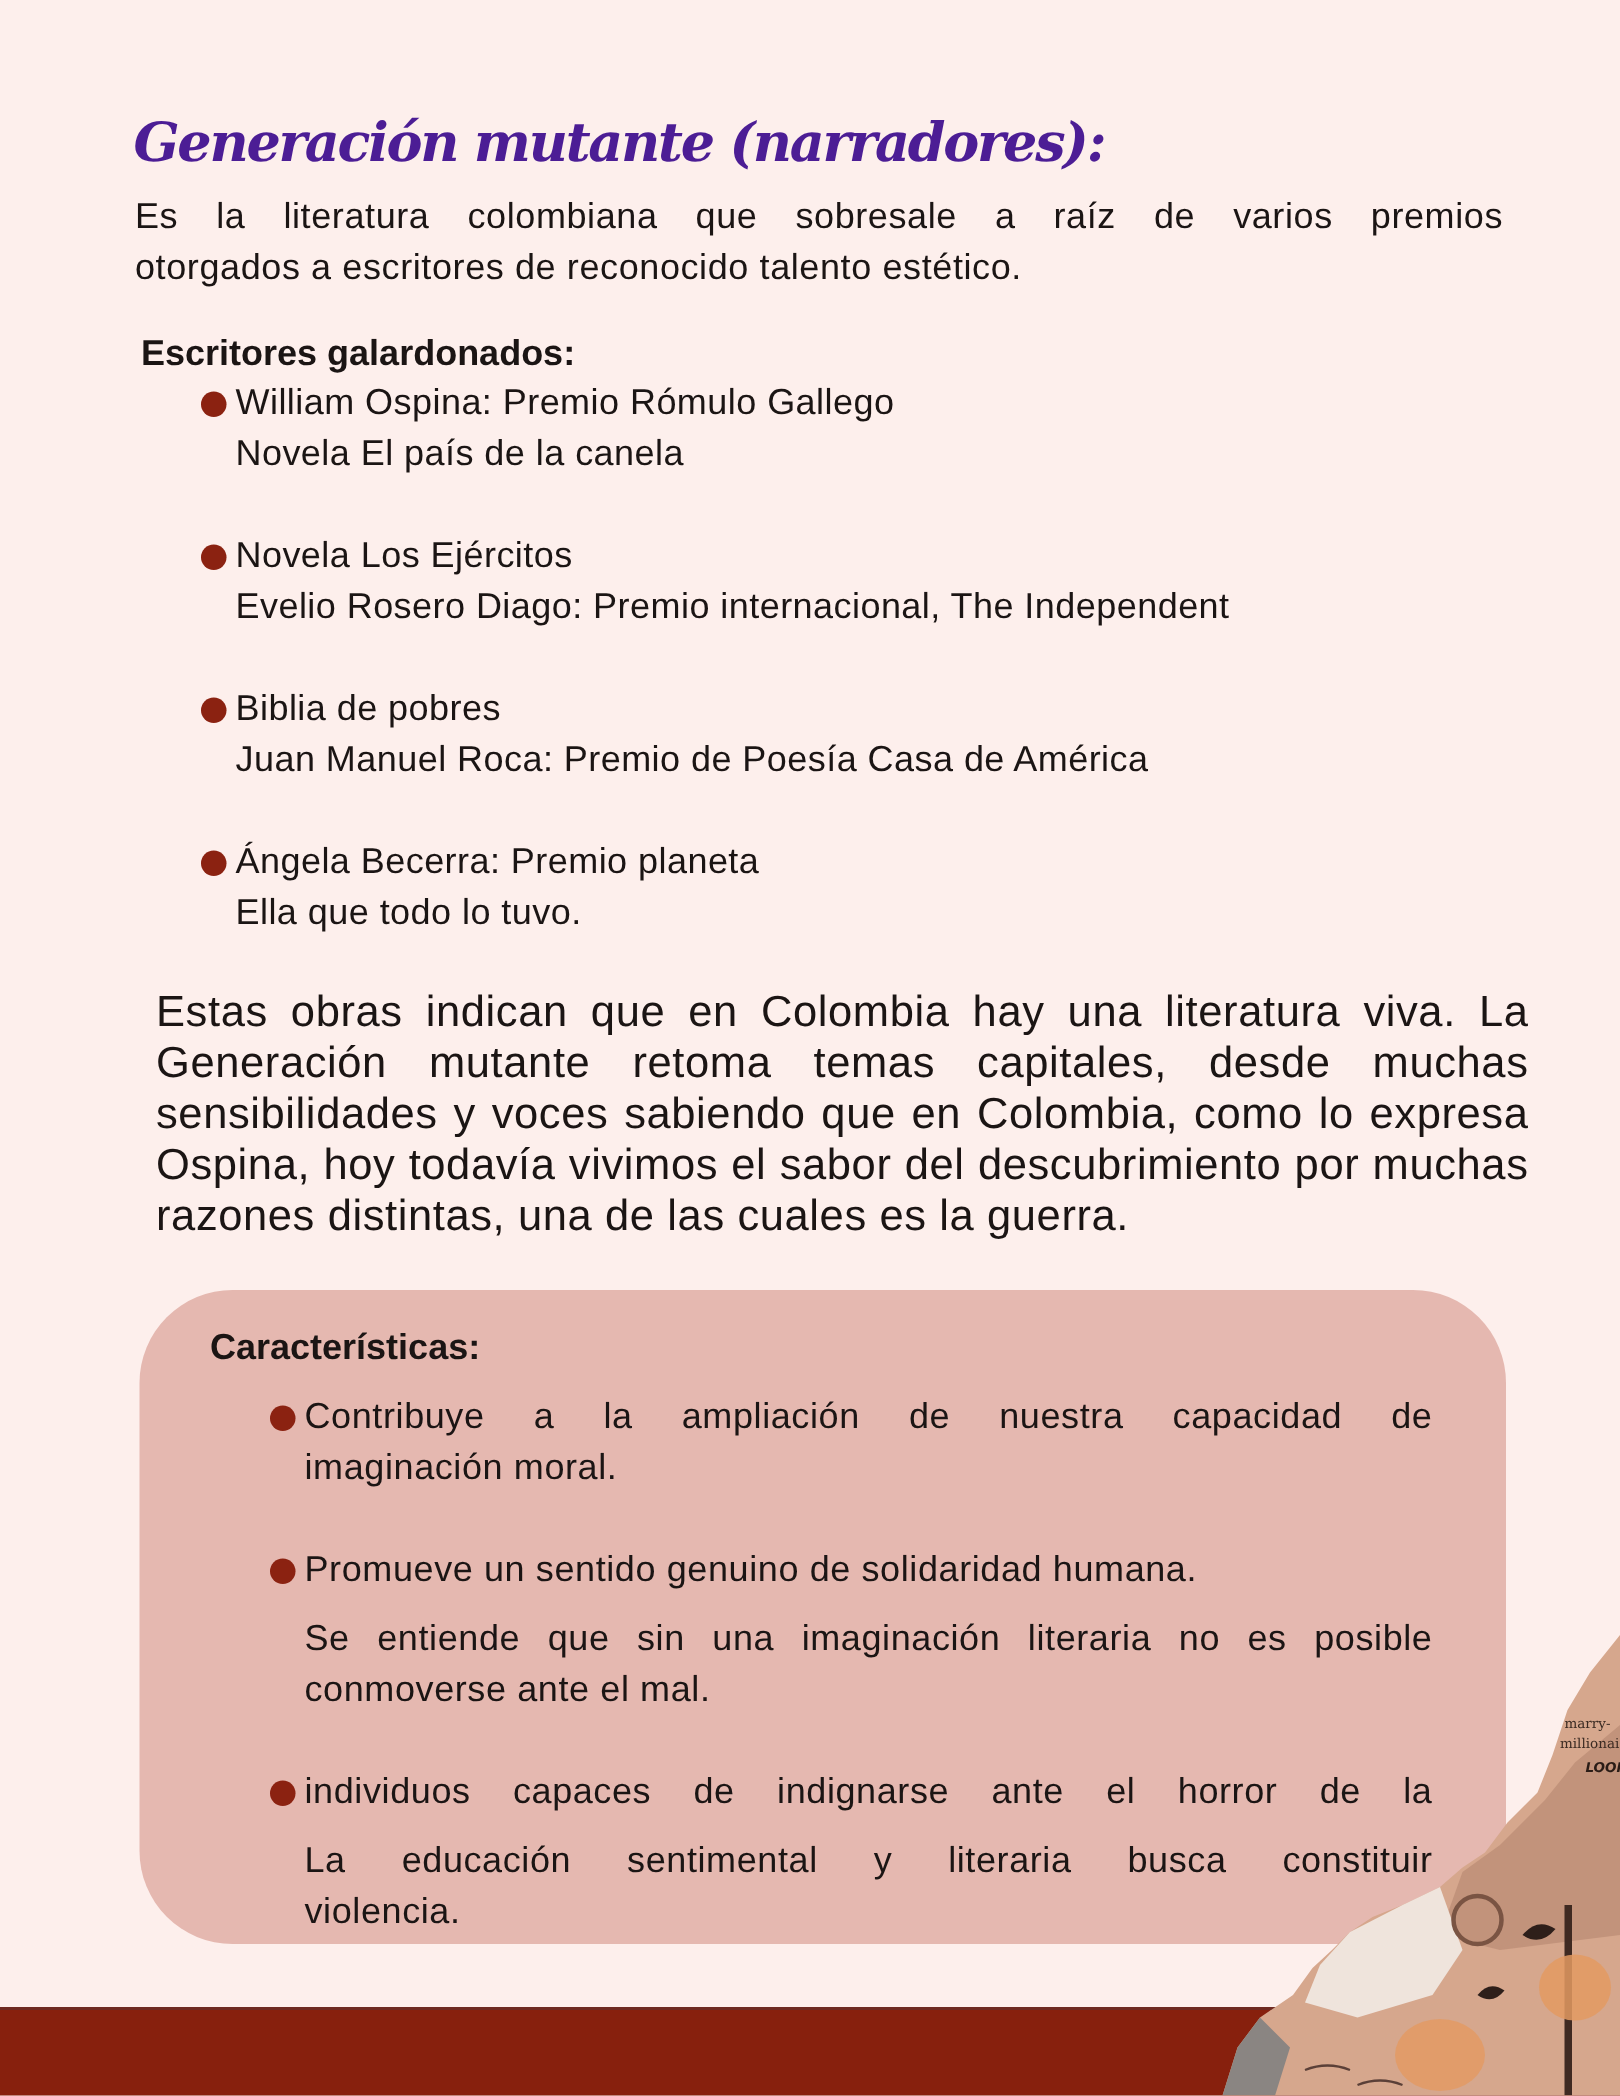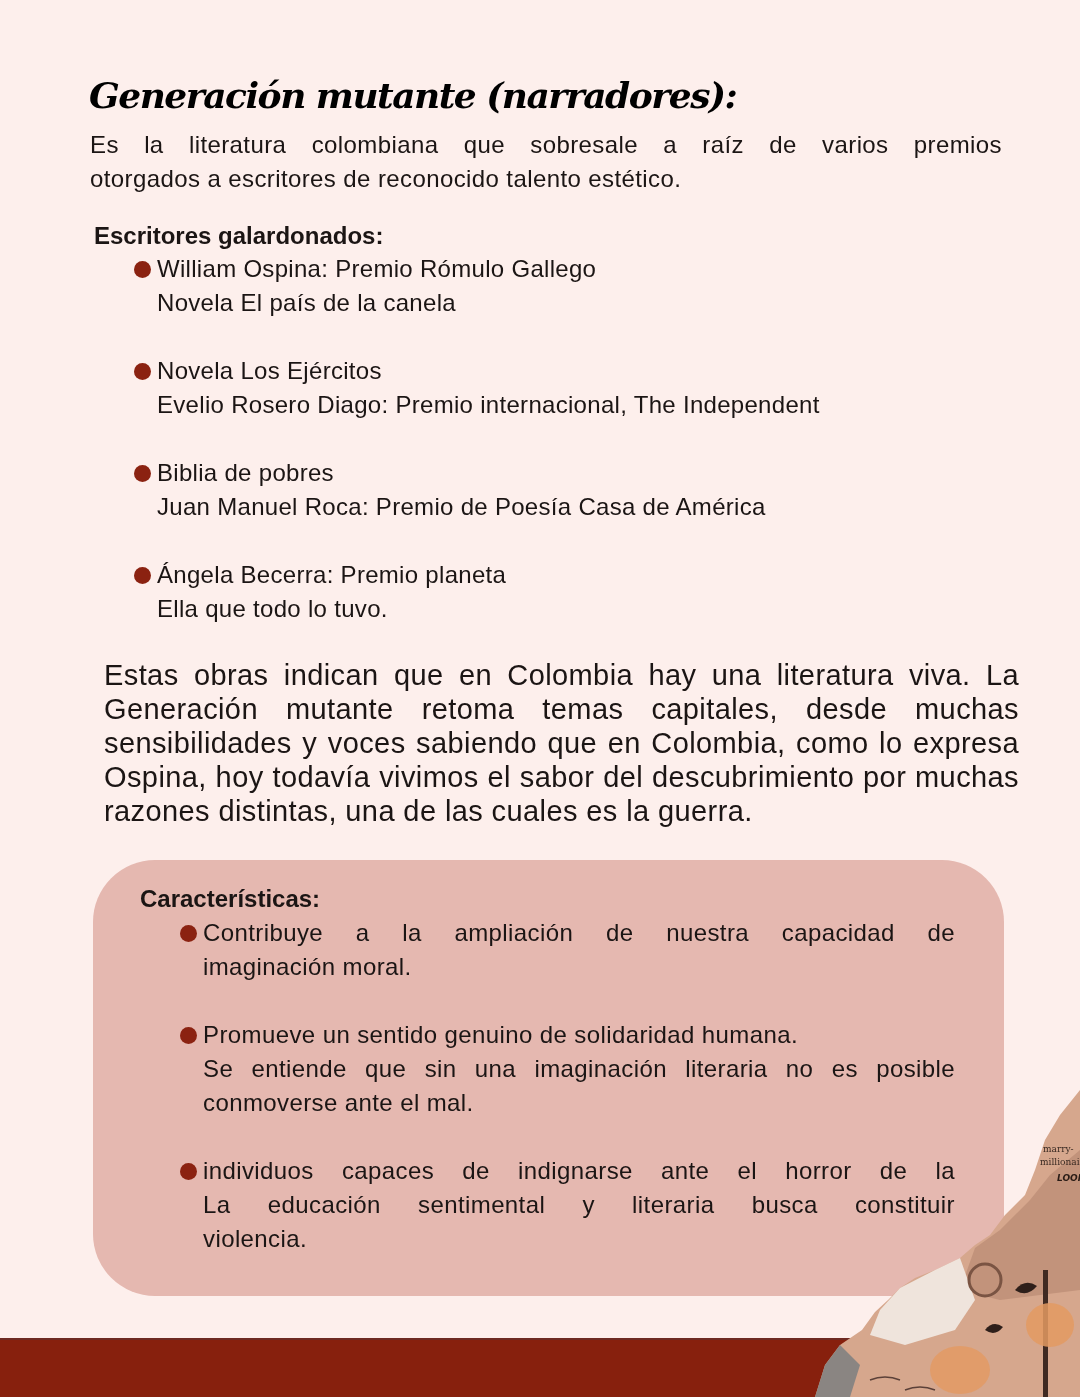--- a/index.html
+++ b/index.html
@@ -5,21 +5,21 @@
     html, body { margin: 0; padding: 0; }
     body {
       width: 1080px; height: 1397px; position: relative; overflow: hidden;
       background: #fdefec;
       font-family: "Liberation Sans", "DejaVu Sans", sans-serif;
       color: #1b1514;
     }
     .title {
       position: absolute; left: 89px; top: 74px;
       font-family: "DejaVu Serif", serif; font-weight: bold; font-style: italic;
-      font-size: 36px; letter-spacing: -1.5px; color: #000000;
+      font-size: 36px; letter-spacing: -1.5px; color: #4c1d95;
       white-space: nowrap;
     }
     .intro {
       position: absolute; left: 90px; top: 128px; width: 912px;
       font-size: 24px; line-height: 34px; text-align: justify; text-align-last: left;
       letter-spacing: 0.4px;
     }
     .intro span.first { display: block; text-align-last: justify; }
     .subhead {
       position: absolute; left: 94px; top: 219px;
@@ -39,21 +39,21 @@
       position: absolute; left: 93px; top: 860px; width: 911px; height: 436px;
       background: #e5b8b0; border-radius: 62px;
     }
     .box-head {
       position: absolute; left: 140px; top: 882px;
       font-size: 24px; font-weight: bold; line-height: 34px;
     }
     .traits { position: absolute; left: 180px; top: 916px; width: 775px; }
     .trait { position: relative; padding-left: 23px; margin-bottom: 34px; font-size: 24px; line-height: 34px; text-align: justify; letter-spacing: 0.4px; }
     .trait .line { display: block; }
-    .trait .line.j { text-align-last: justify; }
+    .trait .line.j { text-align-last: justify; margin-top: 12px; }
     .footer {
       position: absolute; left: 0; top: 1338px; width: 1080px; height: 59px;
       background: #87200d; border-top: 2px solid #6e2a22;
     }
     .collage {
       position: absolute; left: 0; top: 0; width: 1080px; height: 1397px; pointer-events: none;
     }
   </style>
 </head>
 <body>

